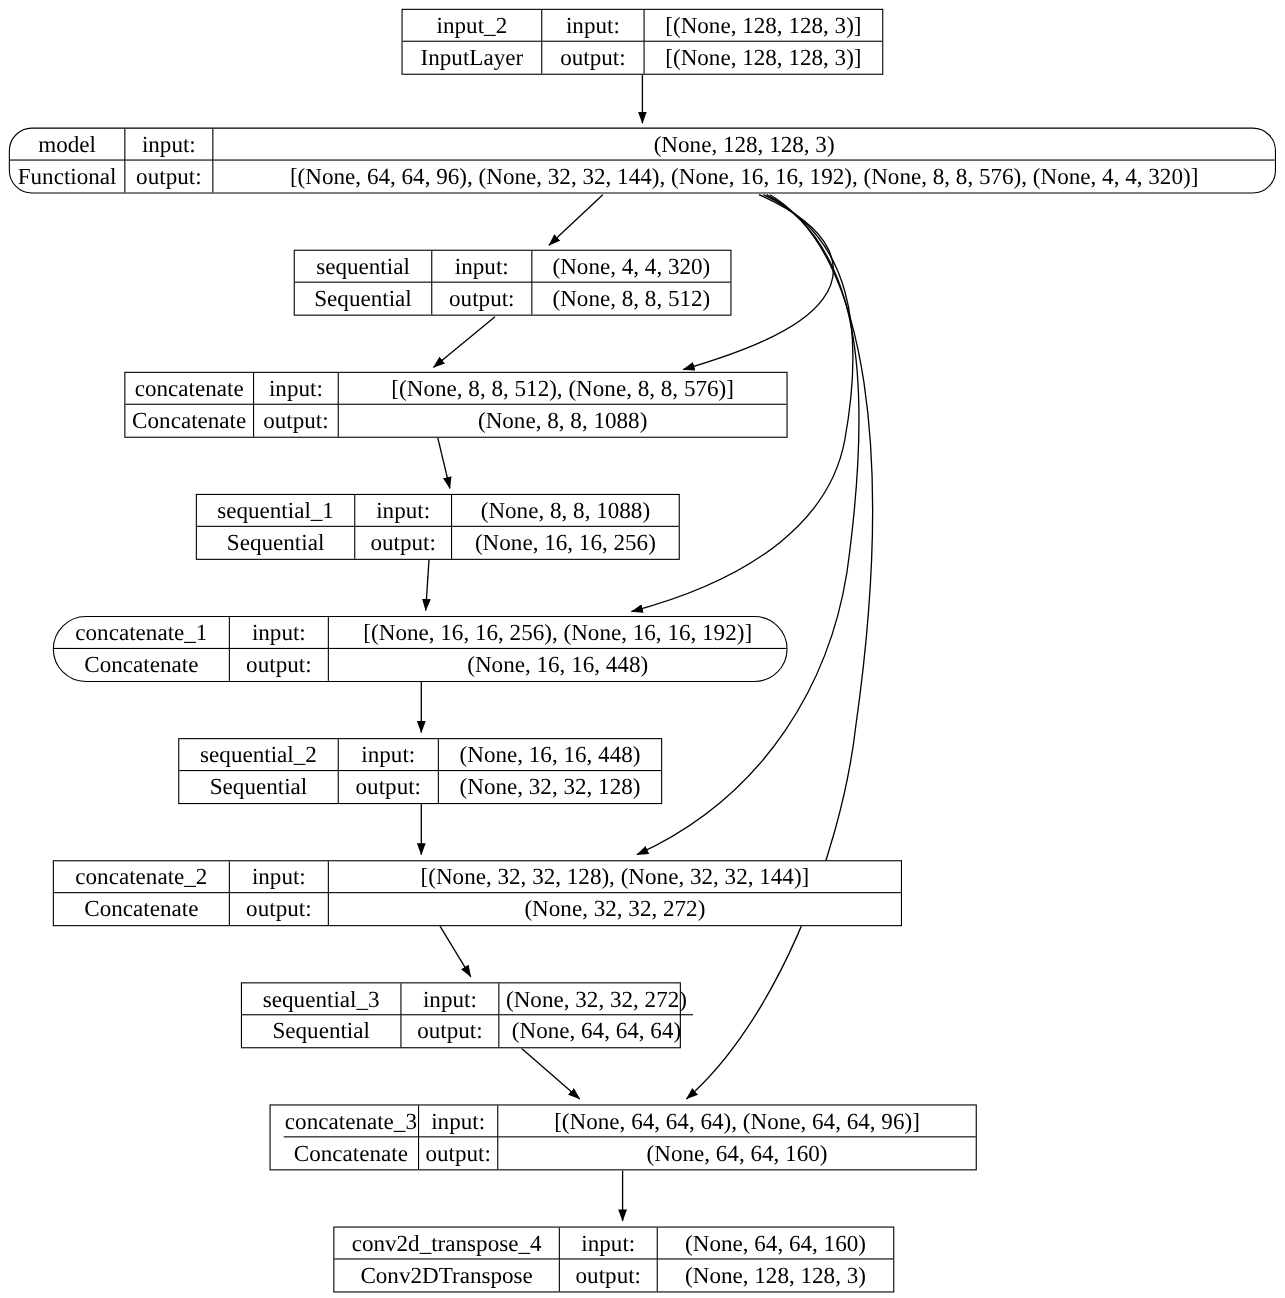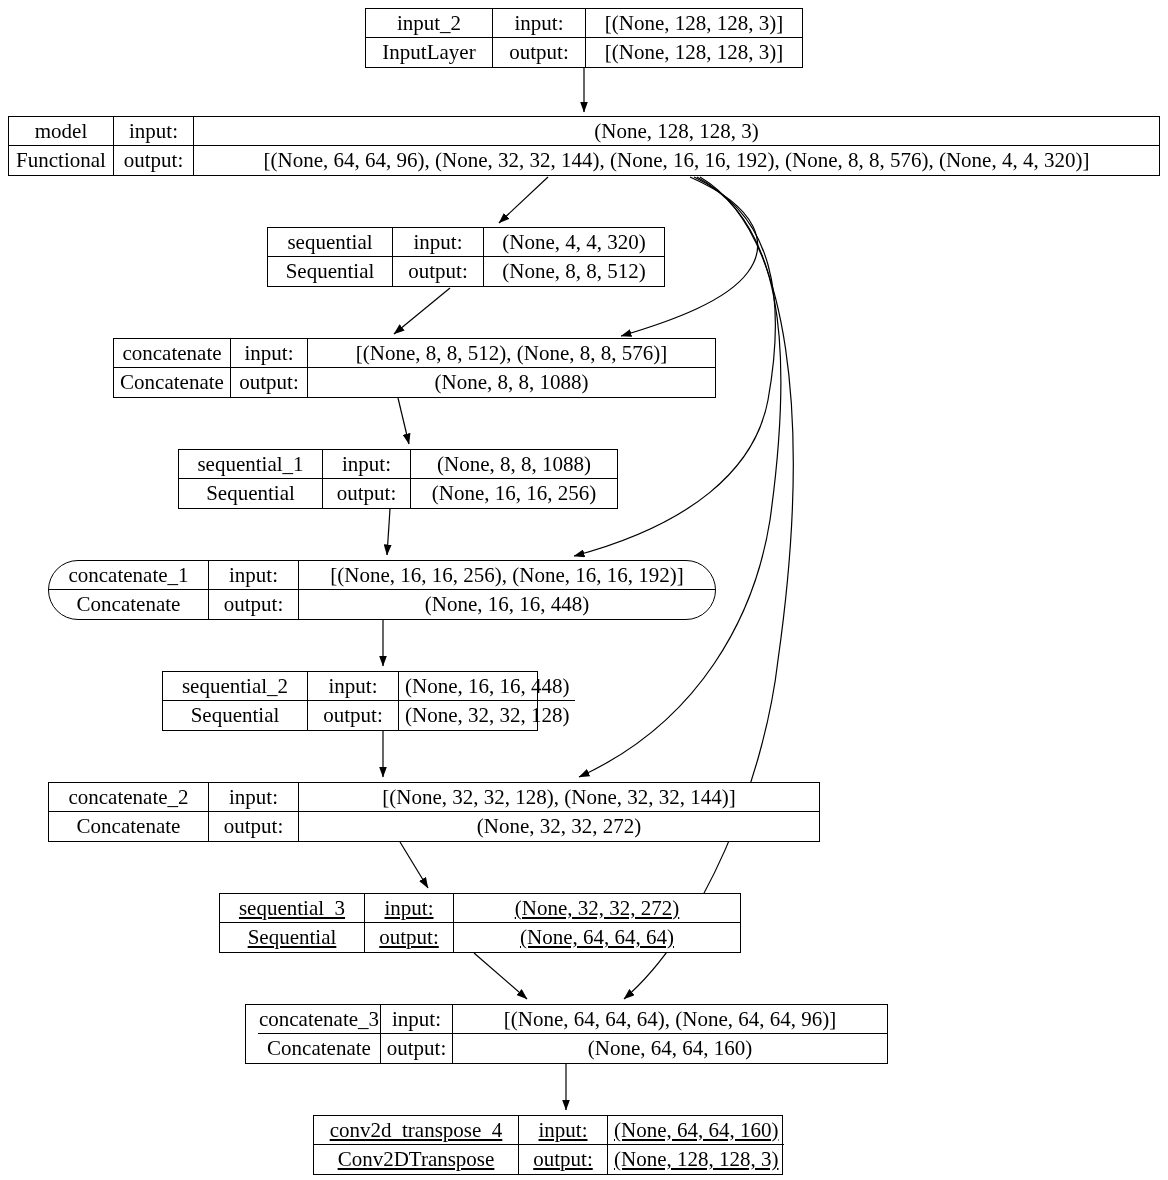--- a/index.html
+++ b/index.html
@@ -83,21 +83,21 @@
 
   <div class="node" style="left:365px;top:8px;width:438px;grid-template-columns:127px 93px 1fr;">
     <div class="cell">input_2</div>
     <div class="cell">input:</div>
     <div class="cell">[(None, 128, 128, 3)]</div>
     <div class="cell">InputLayer</div>
     <div class="cell">output:</div>
     <div class="cell">[(None, 128, 128, 3)]</div>
   </div>
 
-  <div class="node" style="left:8px;top:116px;width:1152px;grid-template-columns:105px 80px 1fr;">
+  <div class="node" style="left:8px;top:116px;width:1152px;grid-template-columns:105px 80px 1fr;border-radius:21px;">
     <div class="cell">model</div>
     <div class="cell">input:</div>
     <div class="cell">(None, 128, 128, 3)</div>
     <div class="cell">Functional</div>
     <div class="cell">output:</div>
     <div class="cell">[(None, 64, 64, 96), (None, 32, 32, 144), (None, 16, 16, 192), (None, 8, 8, 576), (None, 4, 4, 320)]</div>
   </div>
 
   <div class="node" style="left:267px;top:227px;width:398px;grid-template-columns:125px 91px 1fr;">
     <div class="cell">sequential</div>
@@ -128,57 +128,57 @@
 
   <div class="node" style="left:48px;top:560px;width:668px;grid-template-columns:160px 90px 1fr;border-radius:30px;">
     <div class="cell">concatenate_1</div>
     <div class="cell">input:</div>
     <div class="cell">[(None, 16, 16, 256), (None, 16, 16, 192)]</div>
     <div class="cell">Concatenate</div>
     <div class="cell">output:</div>
     <div class="cell">(None, 16, 16, 448)</div>
   </div>
 
-  <div class="node" style="left:162px;top:671px;width:376px;grid-template-columns:145px 91px 1fr;">
+  <div class="node" style="left:162px;top:671px;width:440px;grid-template-columns:145px 91px 1fr;">
     <div class="cell">sequential_2</div>
     <div class="cell">input:</div>
     <div class="cell">(None, 16, 16, 448)</div>
     <div class="cell">Sequential</div>
     <div class="cell">output:</div>
     <div class="cell">(None, 32, 32, 128)</div>
   </div>
 
   <div class="node" style="left:48px;top:782px;width:772px;grid-template-columns:160px 90px 1fr;">
     <div class="cell">concatenate_2</div>
     <div class="cell">input:</div>
     <div class="cell">[(None, 32, 32, 128), (None, 32, 32, 144)]</div>
     <div class="cell">Concatenate</div>
     <div class="cell">output:</div>
     <div class="cell">(None, 32, 32, 272)</div>
   </div>
 
-  <div class="node" style="left:219px;top:893px;width:522px;grid-template-columns:145px 89px 1fr;text-decoration:underline;">
+  <div class="node" style="left:219px;top:893px;width:400px;grid-template-columns:145px 89px 1fr;">
     <div class="cell">sequential_3</div>
     <div class="cell">input:</div>
     <div class="cell">(None, 32, 32, 272)</div>
     <div class="cell">Sequential</div>
     <div class="cell">output:</div>
     <div class="cell">(None, 64, 64, 64)</div>
   </div>
 
   <div class="node" style="left:245px;top:1004px;width:643px;grid-template-columns:123px 72px 1fr;padding-left:12px;">
     <div class="cell">concatenate_3</div>
     <div class="cell">input:</div>
     <div class="cell">[(None, 64, 64, 64), (None, 64, 64, 96)]</div>
     <div class="cell">Concatenate</div>
     <div class="cell">output:</div>
     <div class="cell">(None, 64, 64, 160)</div>
   </div>
 
-  <div class="node" style="left:313px;top:1115px;width:470px;grid-template-columns:205px 89px 1fr;text-decoration:underline;">
+  <div class="node" style="left:303px;top:1115px;width:510px;grid-template-columns:205px 89px 1fr;">
     <div class="cell">conv2d_transpose_4</div>
     <div class="cell">input:</div>
     <div class="cell">(None, 64, 64, 160)</div>
     <div class="cell">Conv2DTranspose</div>
     <div class="cell">output:</div>
     <div class="cell">(None, 128, 128, 3)</div>
   </div>
 
 </div>
 

